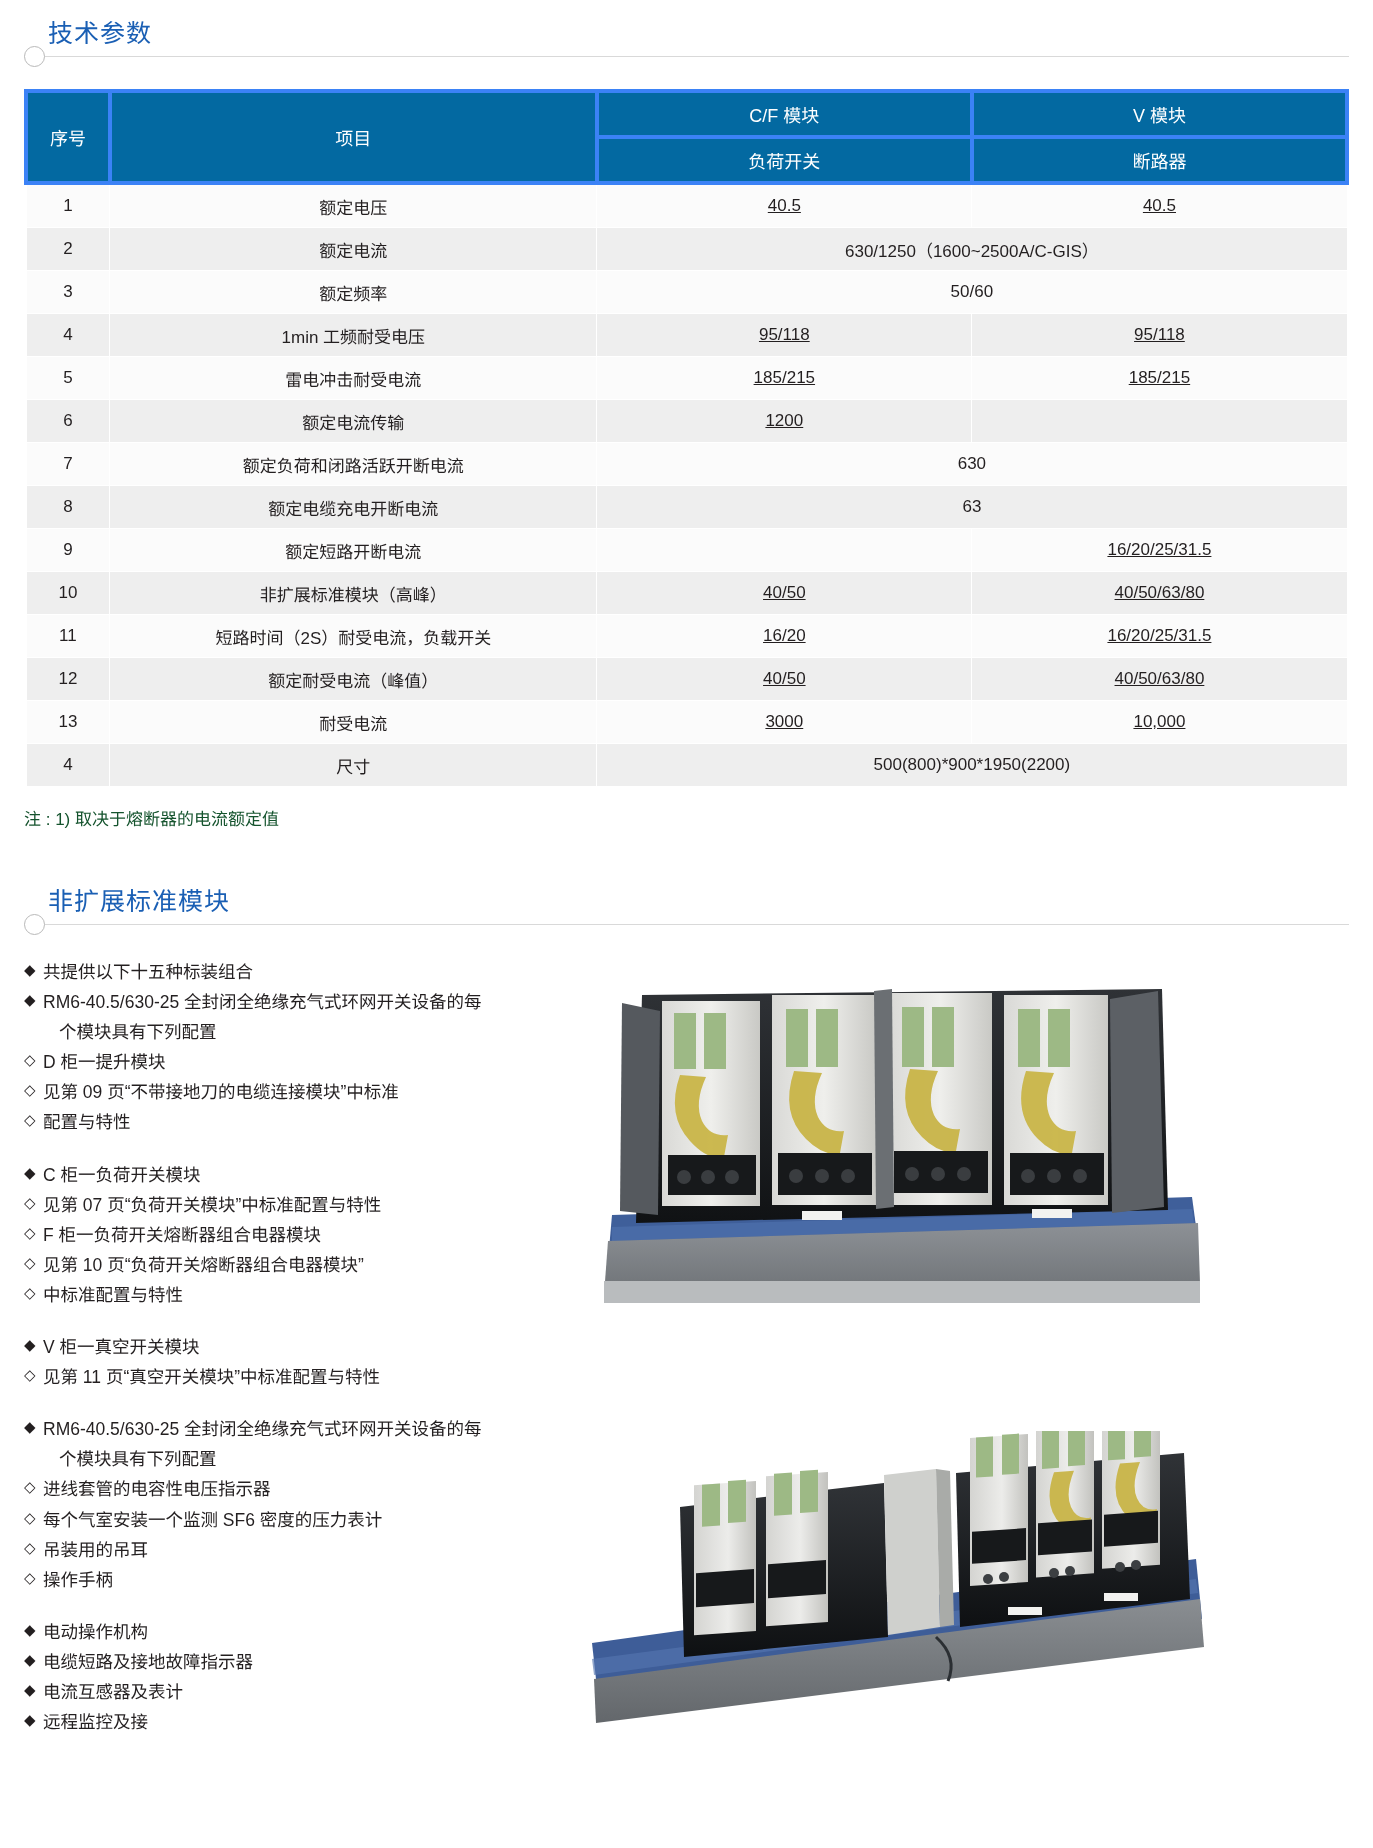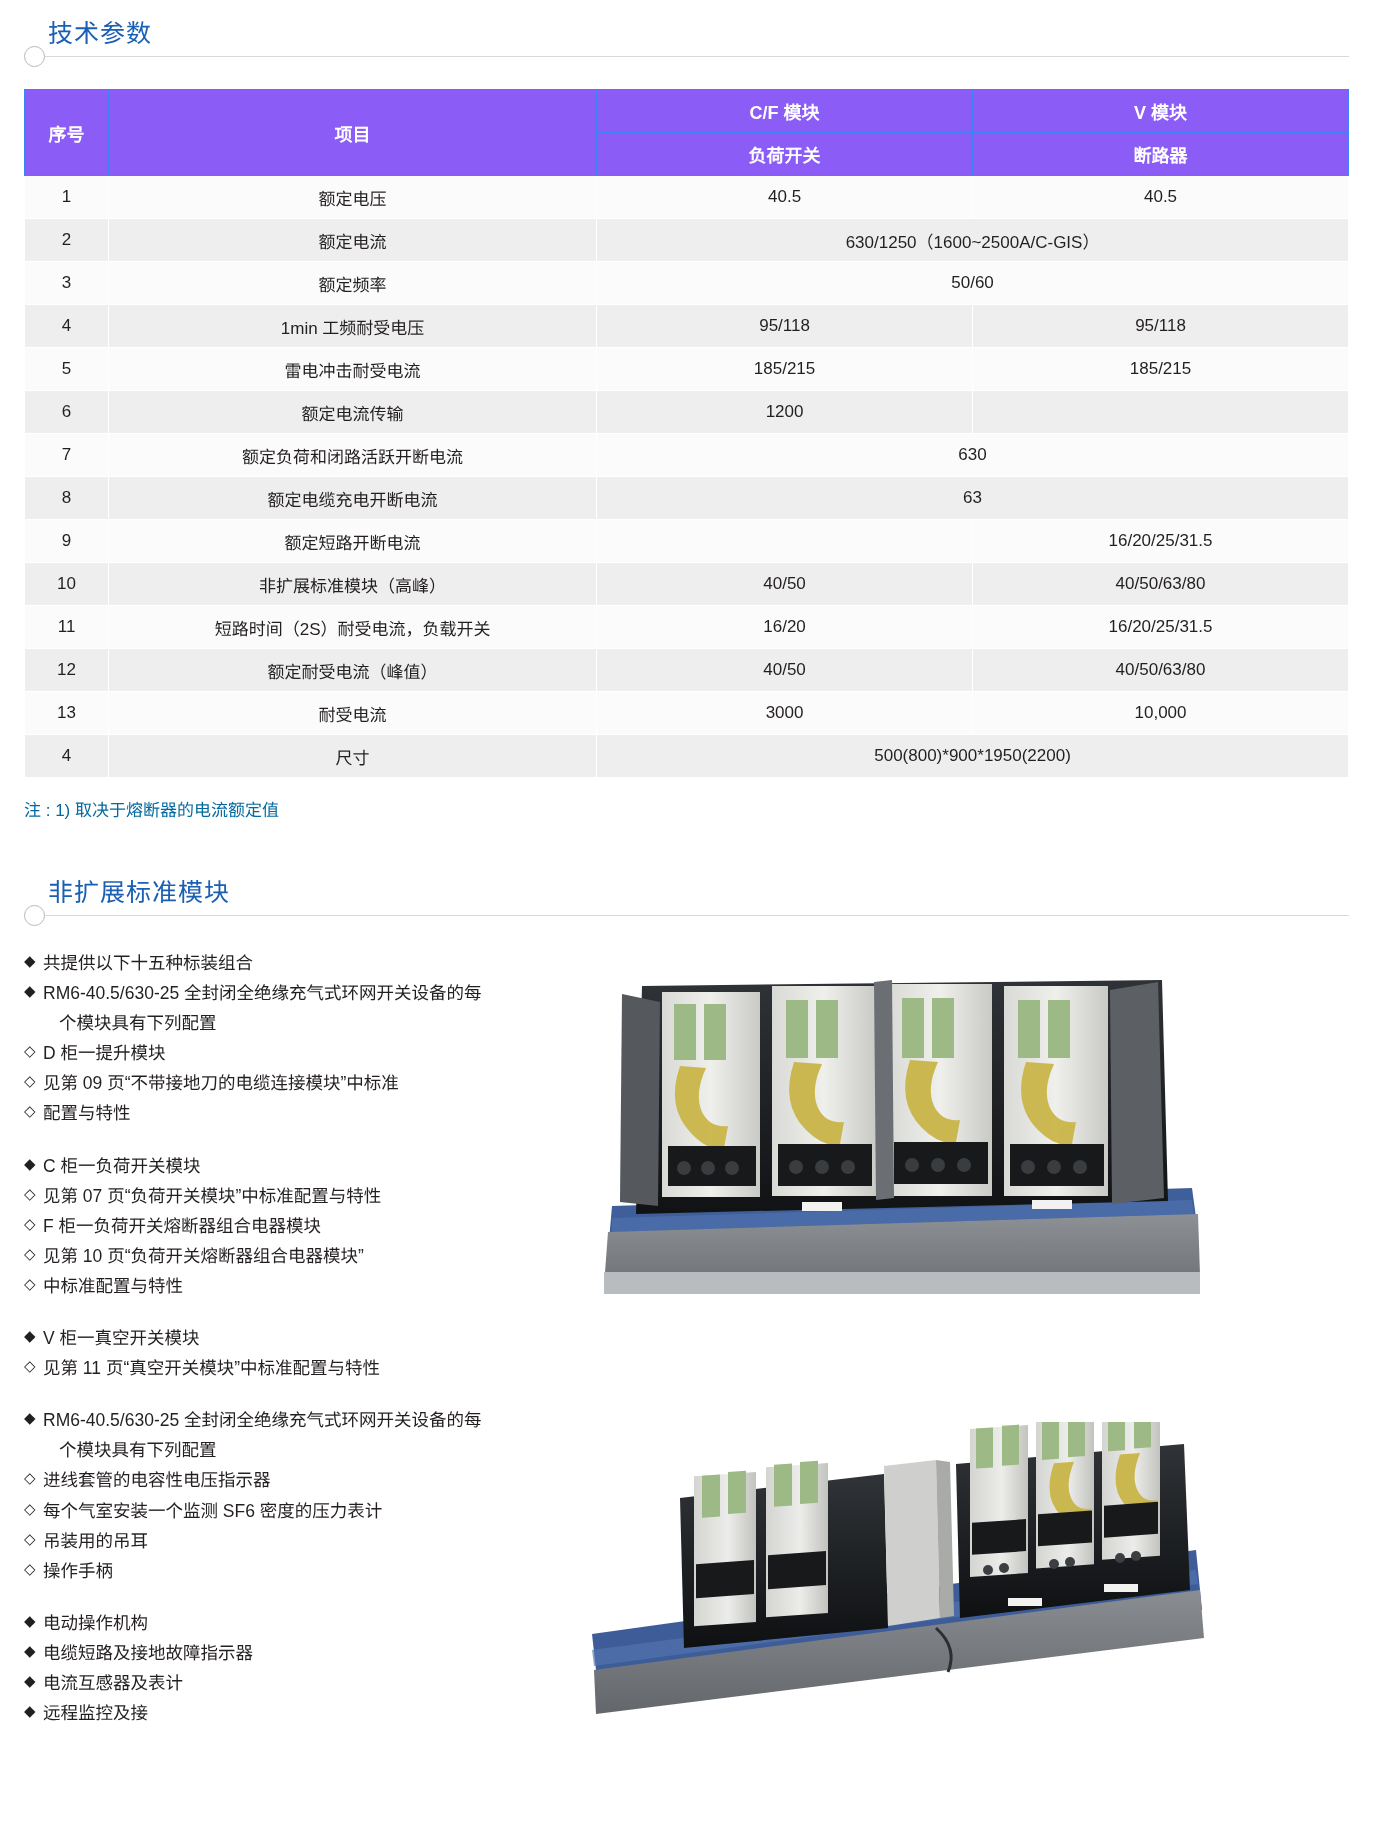--- a/index.html
+++ b/index.html
@@ -63,41 +63,41 @@
     font-size: 17px;
   }
   table.spec th, table.spec td {
     border: 1px solid #ffffff;
     text-align: center;
     vertical-align: middle;
     padding: 0;
     height: 42px;
   }
   table.spec thead th {
-    background: #8b5cf6;
+    background: #0369a1;
     color: #ffffff;
-    font-weight: bold;
+    font-weight: normal;
     font-size: 18px;
-    border: 1px solid #3b82f6;
+    border: 4px solid #3b82f6;
   }
   table.spec thead th.hdr-tall { height: 84px; }
   table.spec tbody td {
     background: #f3f3f3;
     border-color: #ffffff;
     color: #231f20;
   }
   table.spec tbody tr.odd td { background: #fbfbfb; }
   table.spec tbody tr.even td { background: #eeeeee; }
   td.c-idx  { width: 72px; }
   td.c-item { width: 418px; }
-  td.c-val  { width: 322px; }
+  td.c-val  { width: 322px; text-decoration: underline; }
   .note {
     margin-top: 18px;
     font-size: 17px;
-    color: #0369a1;
+    color: #14532d;
   }
 
   
   .sec2 { margin-top: 56px; }
 
   .content-wrap {
     display: flex;
     margin-top: 22px;
     gap: 20px;
   }

